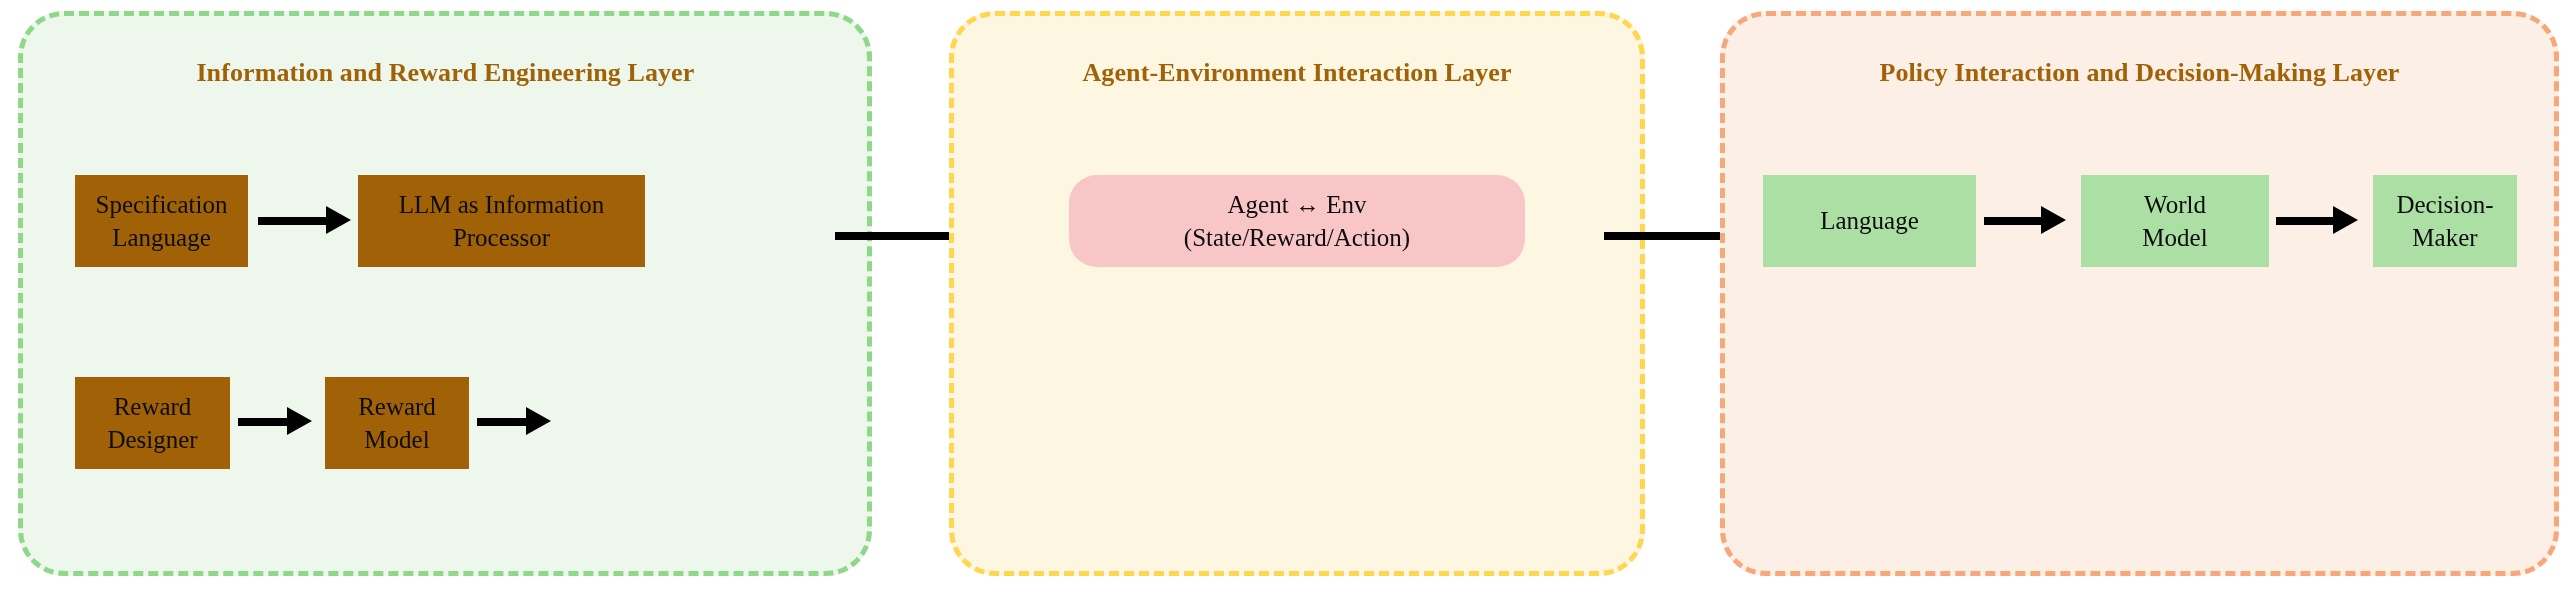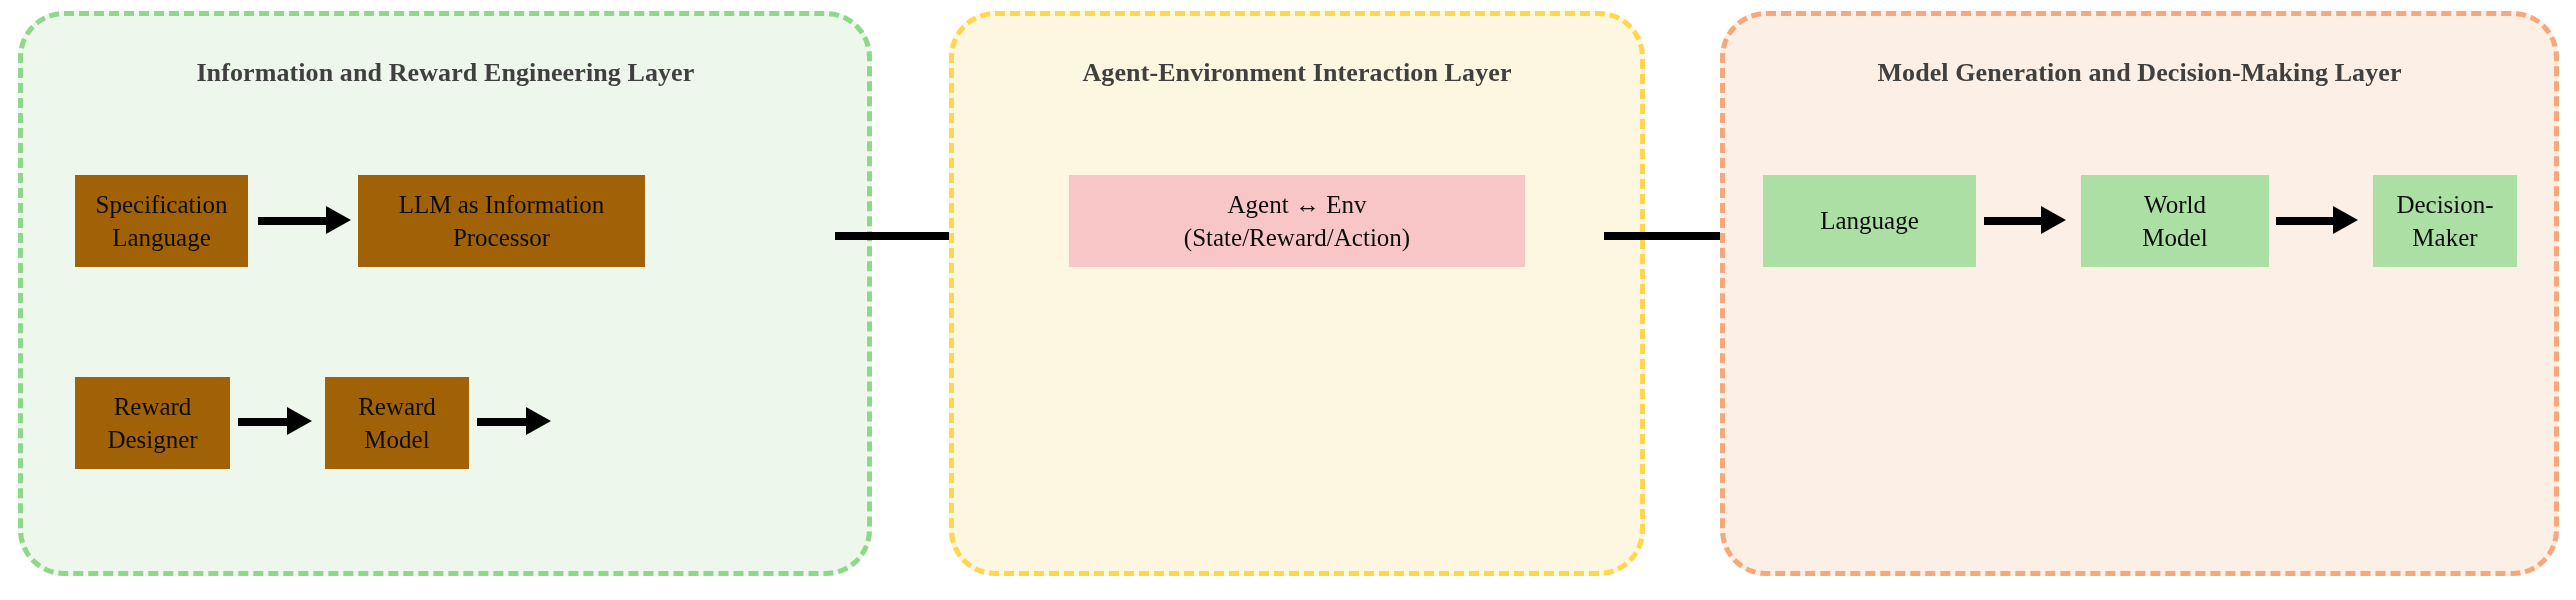--- a/index.html
+++ b/index.html
@@ -28,21 +28,21 @@
     border-radius: 46px;
     box-sizing: border-box;
   }
   .panel-title {
     position: absolute;
     left: 0;
     right: 0;
     text-align: center;
     font-weight: bold;
     font-size: 26px;
-    color: #404040;
+    color: #a16207;
     letter-spacing: 0.1px;
     white-space: nowrap;
   }
 
   #panel-info {
     left: 18.4px;  top: 11px;
     width: 854px; height: 565px;
     border-color: #8ed88a;
     background: #eef7ec;
   }
@@ -66,21 +66,21 @@
     display: flex;
     align-items: center;
     justify-content: center;
     text-align: center;
     font-size: 25px;
     line-height: 1.34;
     color: #0d0d0d;
     padding: 1.5px 4.4px;
   }
   .node-blue  { background: #a16207; }
-  .node-pink  { background: #f9c6c7; }
+  .node-pink  { background: #f9c6c7; border-radius: 28px; }
   .node-green { background: #abdfa4; }
 
   
   .arrow {
     position: absolute;
     height: 0;
   }
   .arrow .shaft {
     position: absolute;
     left: 0;
@@ -152,21 +152,21 @@
     <span class="txt">Agent ↔ Env<br>(State/Reward/Action)</span>
   </div>
 
 
   <div class="arrow" style="left:1604px; top:236px; width:173px;">
     <div class="shaft" style="width:147px;"></div>
     <div class="head" style="left:146px;"></div>
   </div>
 
   <div class="panel" id="panel-policy">
-    <div class="panel-title" style="top:42px;">Model Generation and Decision-Making Layer</div>
+    <div class="panel-title" style="top:42px;">Policy Interaction and Decision-Making Layer</div>
   </div>
 
   <div class="node node-green" style="left:1763px; top:175px; width:213px; height:92px;">
     <span class="txt">Language</span>
   </div>
 
   <div class="arrow" style="left:1984px; top:221px; width:88px;">
     <div class="shaft" style="width:59px;"></div>
     <div class="head" style="left:57px;"></div>
   </div>

